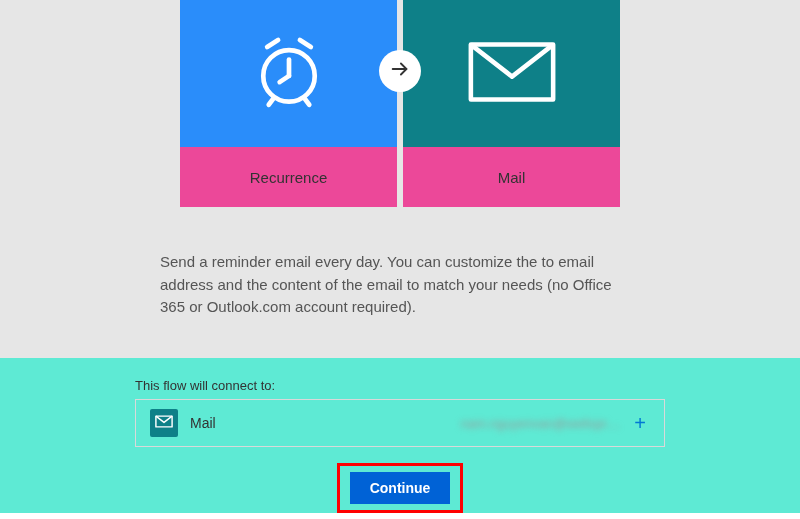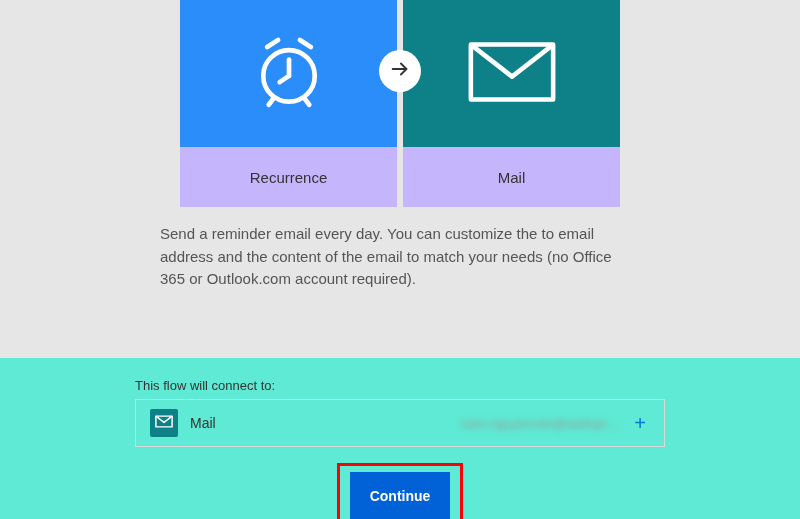--- a/index.html
+++ b/index.html
@@ -31,21 +31,21 @@
   }
   .tile-icon-area {
     height: 147px;
     display: flex;
     align-items: center;
     justify-content: center;
   }
   .tile-icon-area.blue { background: #2a8dfa; }
   .tile-icon-area.teal { background: #0e8088; }
   .tile-label {
-    background: #c4b5fd;
+    background: #ec4899;
     height: 60px;
     display: flex;
     align-items: center;
     justify-content: center;
     font-size: 15px;
     color: #333;
   }
   .tile-gap { width: 6px; }
   .arrow-circle {
     position: absolute;
@@ -56,21 +56,21 @@
     display: flex;
     align-items: center;
     justify-content: center;
     top: 50px;
     left: 50%;
     transform: translateX(-50%);
     z-index: 5;
   }
   .description {
     max-width: 480px;
-    margin: 16px auto 0 auto;
+    margin: 44px auto 0 auto;
     padding: 0 10px 0 0;
     font-size: 15px;
     line-height: 1.5;
     color: #555;
     text-align: left;
   }
   .bottom-section {
     background: #5eead4;
     padding: 20px 0 0 0;
   }
@@ -134,21 +134,21 @@
     border: 3px solid #ff0000;
     padding: 6px 10px;
     display: inline-block;
   }
   .continue-btn {
     background: #0062d6;
     color: #fff;
     border: none;
     font-size: 14px;
     font-weight: 600;
-    padding: 16px 20px;
+    padding: 8px 20px;
     cursor: pointer;
     font-family: inherit;
   }
 </style>
 </head>
 <body>
 
 <div class="top-section">
 
   <div class="tiles">

